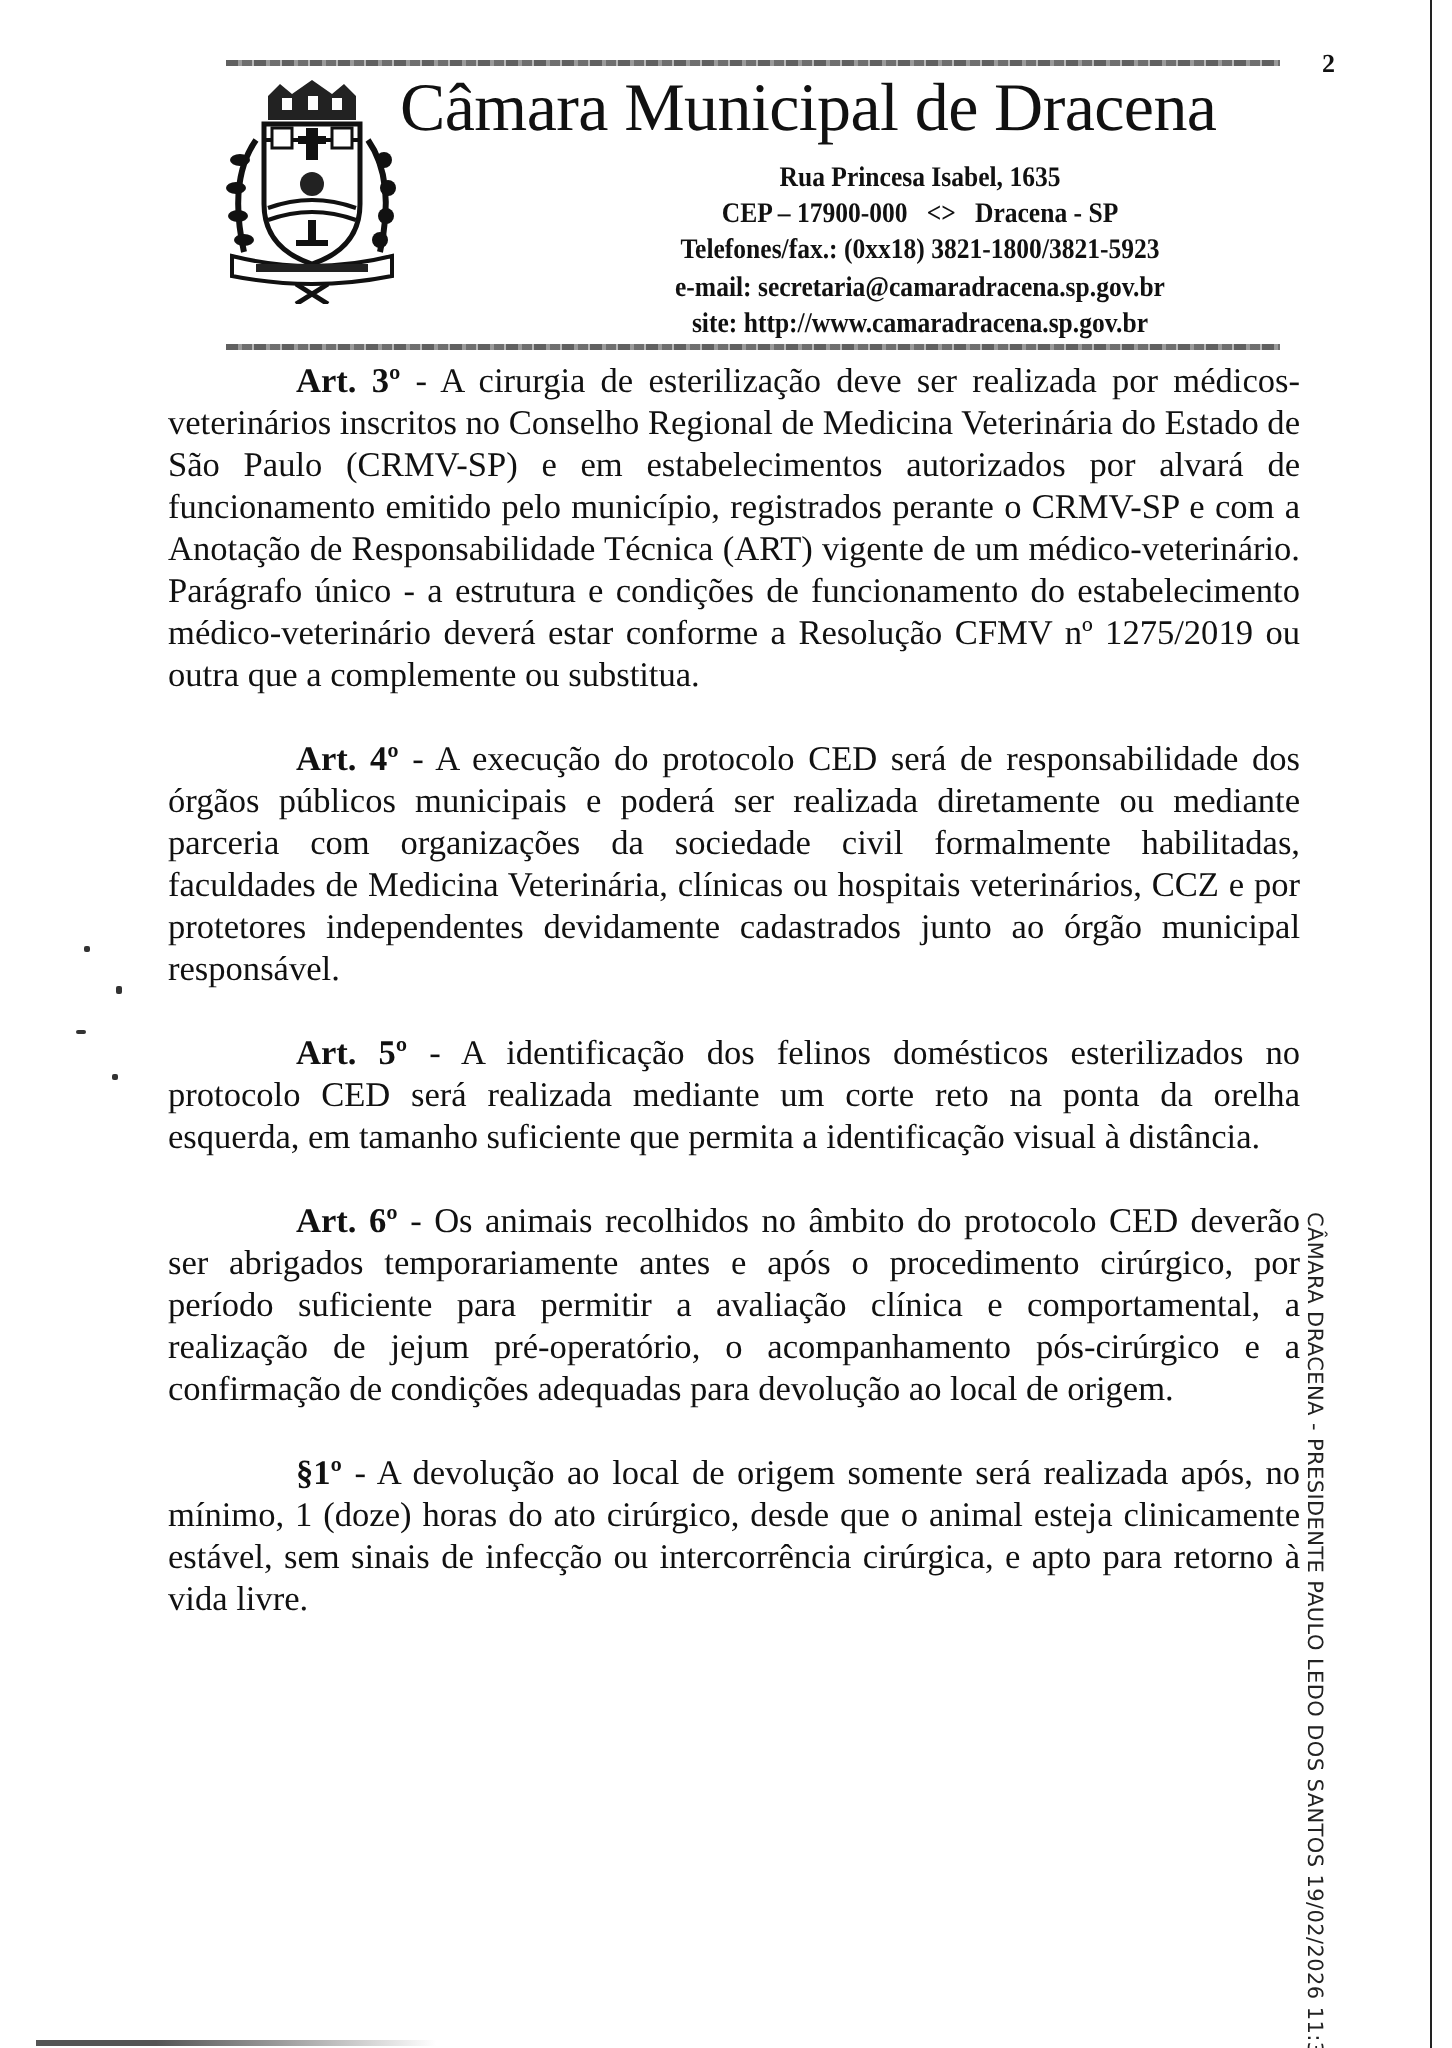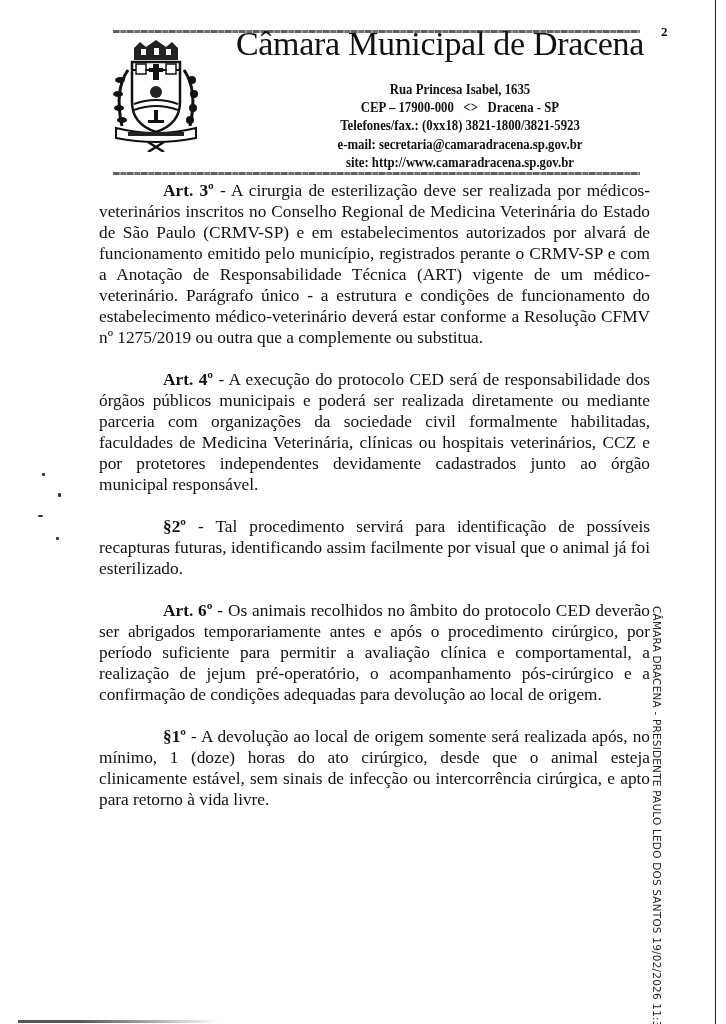--- a/index.html
+++ b/index.html
@@ -8,28 +8,28 @@
     font-family: "Liberation Serif", "DejaVu Serif", serif; color: #111;
   }
   .page-border-right { position: absolute; left: 715px; top: 0; width: 1px; height: 1024px; background: #222; }
   .rule { position: absolute; left: 113px; width: 527px; height: 3px;
     background: repeating-linear-gradient(90deg, #444 0 6px, #888 6px 8px, #555 8px 13px, #aaa 13px 14px);
     opacity: .85; }
   .rule.top { top: 30px; }
   .rule.bottom { top: 172px; }
   .page-number { position: absolute; left: 661px; top: 24px; font-size: 13px; font-weight: bold; }
   .crest { position: absolute; left: 110px; top: 40px; width: 92px; height: 112px; }
-  .header-title { position: absolute; left: 200px; top: 24px; width: 480px; text-align: center;
+  .header-title { position: absolute; left: 200px; top: 35px; width: 480px; 
     font-size: 34px; line-height: 40px; letter-spacing: -0.3px; }
   .header-lines { position: absolute; left: 250px; top: 80px; width: 420px; text-align: center;
     font-family: "Liberation Serif", serif; font-weight: bold; font-size: 14.2px; line-height: 18.2px;
     transform: scaleX(0.9); transform-origin: center top; }
   .header-lines div { white-space: nowrap; }
   .body { position: absolute; left: 83px; top: 180px; width: 567px; font-size: 17.3px; line-height: 21px; text-align: justify; }
-  .para { margin: 0 0 21px 16px; text-indent: 64px; }
+  .para { margin: 0 0 21px 1px; text-indent: 64px; }
   .para .lead { font-weight: bold; }
   .stamp { position: absolute; left: 651px; top: 606px; width: 14px; height: 360px; }
   .stamp span { position: absolute; left: 0; top: 0; white-space: nowrap; font-family: "DejaVu Sans", sans-serif;
     font-size: 10.5px; letter-spacing: 0.2px; color: #222; transform-origin: 0 0; transform: rotate(90deg) translate(0, -12px); }
   .speck { position: absolute; background: #333; border-radius: 1px; }
   .bottom-smudge { position: absolute; left: 18px; top: 1020px; width: 200px; height: 3px;
     background: linear-gradient(90deg, #555 0 30%, #999 60%, transparent 100%); }
 </style>
 </head>
 <body>
@@ -84,21 +84,21 @@
   <div>Telefones/fax.: (0xx18) 3821-1800/3821-5923</div>
   <div>e-mail: secretaria@camaradracena.sp.gov.br</div>
   <div>site: http://www.camaradracena.sp.gov.br</div>
 </div>
 
 <div class="rule bottom"></div>
 
 <div class="body">
   <p class="para"><span class="lead">Art. 3º</span><span> - A cirurgia de esterilização deve ser realizada por médicos-veterinários inscritos no Conselho Regional de Medicina Veterinária do Estado de São Paulo (CRMV-SP) e em estabelecimentos autorizados por alvará de funcionamento emitido pelo município, registrados perante o CRMV-SP e com a Anotação de Responsabilidade Técnica (ART) vigente de um médico-veterinário. Parágrafo único - a estrutura e condições de funcionamento do estabelecimento médico-veterinário deverá estar conforme a Resolução CFMV nº 1275/2019 ou outra que a complemente ou substitua.</span></p>
   <p class="para"><span class="lead">Art. 4º</span><span> - A execução do protocolo CED será de responsabilidade dos órgãos públicos municipais e poderá ser realizada diretamente ou mediante parceria com organizações da sociedade civil formalmente habilitadas, faculdades de Medicina Veterinária, clínicas ou hospitais veterinários, CCZ e por protetores independentes devidamente cadastrados junto ao órgão municipal responsável.</span></p>
-  <p class="para"><span class="lead">§2º</span><span> - Tal procedimento servirá para identificação de possíveis recapturas futuras, identificando assim facilmente por visual que o animal já foi esterilizado.</span></p>
+  <p class="para"><span class="lead">Art. 5º</span><span> - A identificação dos felinos domésticos esterilizados no protocolo CED será realizada mediante um corte reto na ponta da orelha esquerda, em tamanho suficiente que permita a identificação visual à distância.</span></p>
   <p class="para"><span class="lead">Art. 6º</span><span> - Os animais recolhidos no âmbito do protocolo CED deverão ser abrigados temporariamente antes e após o procedimento cirúrgico, por período suficiente para permitir a avaliação clínica e comportamental, a realização de jejum pré-operatório, o acompanhamento pós-cirúrgico e a confirmação de condições adequadas para devolução ao local de origem.</span></p>
   <p class="para"><span class="lead">§1º</span><span> - A devolução ao local de origem somente será realizada após, no mínimo, 1 (doze) horas do ato cirúrgico, desde que o animal esteja clinicamente estável, sem sinais de infecção ou intercorrência cirúrgica, e apto para retorno à vida livre.</span></p>
 </div>
 
 <div class="stamp">
   <span>CÂMARA DRACENA - PRESIDENTE PAULO LEDO DOS SANTOS 19/02/2026 11:32 00145</span>
 </div>
 
 <div class="speck" style="left:42px;top:473px;width:3px;height:3px;"></div>
 <div class="speck" style="left:58px;top:493px;width:3px;height:4px;"></div>

